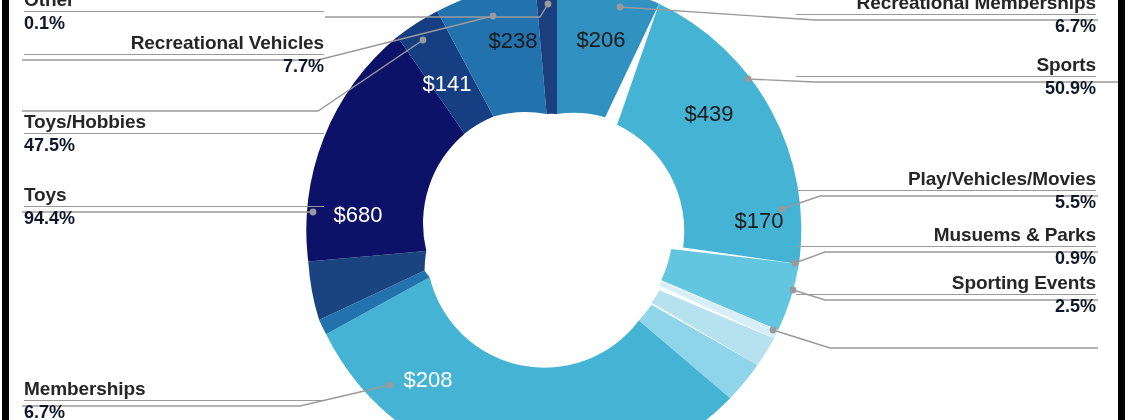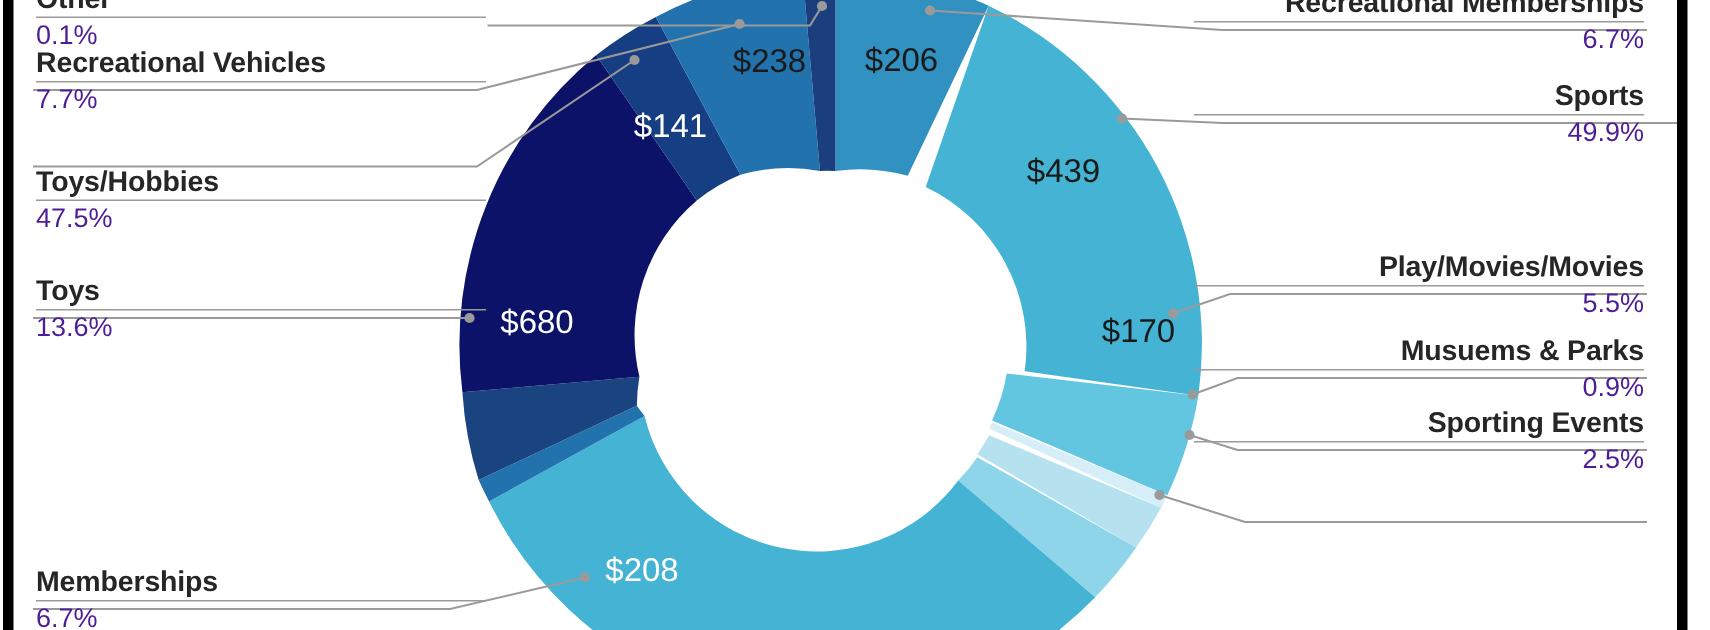--- a/index.html
+++ b/index.html
@@ -55,23 +55,23 @@
     white-space: nowrap;
     letter-spacing: -0.1px;
   }
   .label-block .rule {
     height: 1px;
     background: #9a9a9a;
     width: 100%;
   }
   .label-block .pct {
     font-size: 18px;
-    color: #4c1d95;
+    color: #0f172a;
     line-height: 23px;
-    font-weight: normal;
+    font-weight: bold;
   }
   .label-block.right-side { text-align: right; }
   .label-block.left-side  { text-align: left; }
 
   
   .slice-value {
     font-size: 22px;
     font-weight: normal;
   }
 </style>
@@ -162,58 +162,58 @@
       <text x="513" y="48" fill="#1a1a1a">$238</text>
     </g>
   </svg>
 
   <div class="label-block left-side" style="left:24px; top:-12px;">
     <div class="cat">Other</div>
     <div class="rule"></div>
     <div class="pct">0.1%</div>
   </div>
 
-  <div class="label-block left-side" style="left:24px; top:31px;">
+  <div class="label-block left-side" style="left:24px; top:31px;text-align:right;">
     <div class="cat">Recreational Vehicles</div>
     <div class="rule"></div>
     <div class="pct">7.7%</div>
   </div>
 
   <div class="label-block left-side" style="left:24px; top:82px;margin-top:28px;">
     <div class="cat">Toys/Hobbies</div>
     <div class="rule"></div>
     <div class="pct">47.5%</div>
   </div>
 
   <div class="label-block left-side" style="left:24px; top:183px;">
     <div class="cat">Toys</div>
     <div class="rule"></div>
-    <div class="pct">13.6%</div>
+    <div class="pct">94.4%</div>
   </div>
 
   <div class="label-block left-side" style="left:24px; top:377px;">
     <div class="cat">Memberships</div>
     <div class="rule"></div>
     <div class="pct">6.7%</div>
   </div>
 
   <div class="label-block right-side" style="left:796px; top:-9px;">
     <div class="cat">Recreational Memberships</div>
     <div class="rule"></div>
     <div class="pct">6.7%</div>
   </div>
 
   <div class="label-block right-side" style="left:796px; top:53px;">
     <div class="cat">Sports</div>
     <div class="rule"></div>
-    <div class="pct">49.9%</div>
+    <div class="pct">50.9%</div>
   </div>
 
   <div class="label-block right-side" style="left:796px; top:167px;">
-    <div class="cat">Play/Movies/Movies</div>
+    <div class="cat">Play/Vehicles/Movies</div>
     <div class="rule"></div>
     <div class="pct">5.5%</div>
   </div>
 
   <div class="label-block right-side" style="left:796px; top:223px;">
     <div class="cat">Musuems &amp; Parks</div>
     <div class="rule"></div>
     <div class="pct">0.9%</div>
   </div>
 

